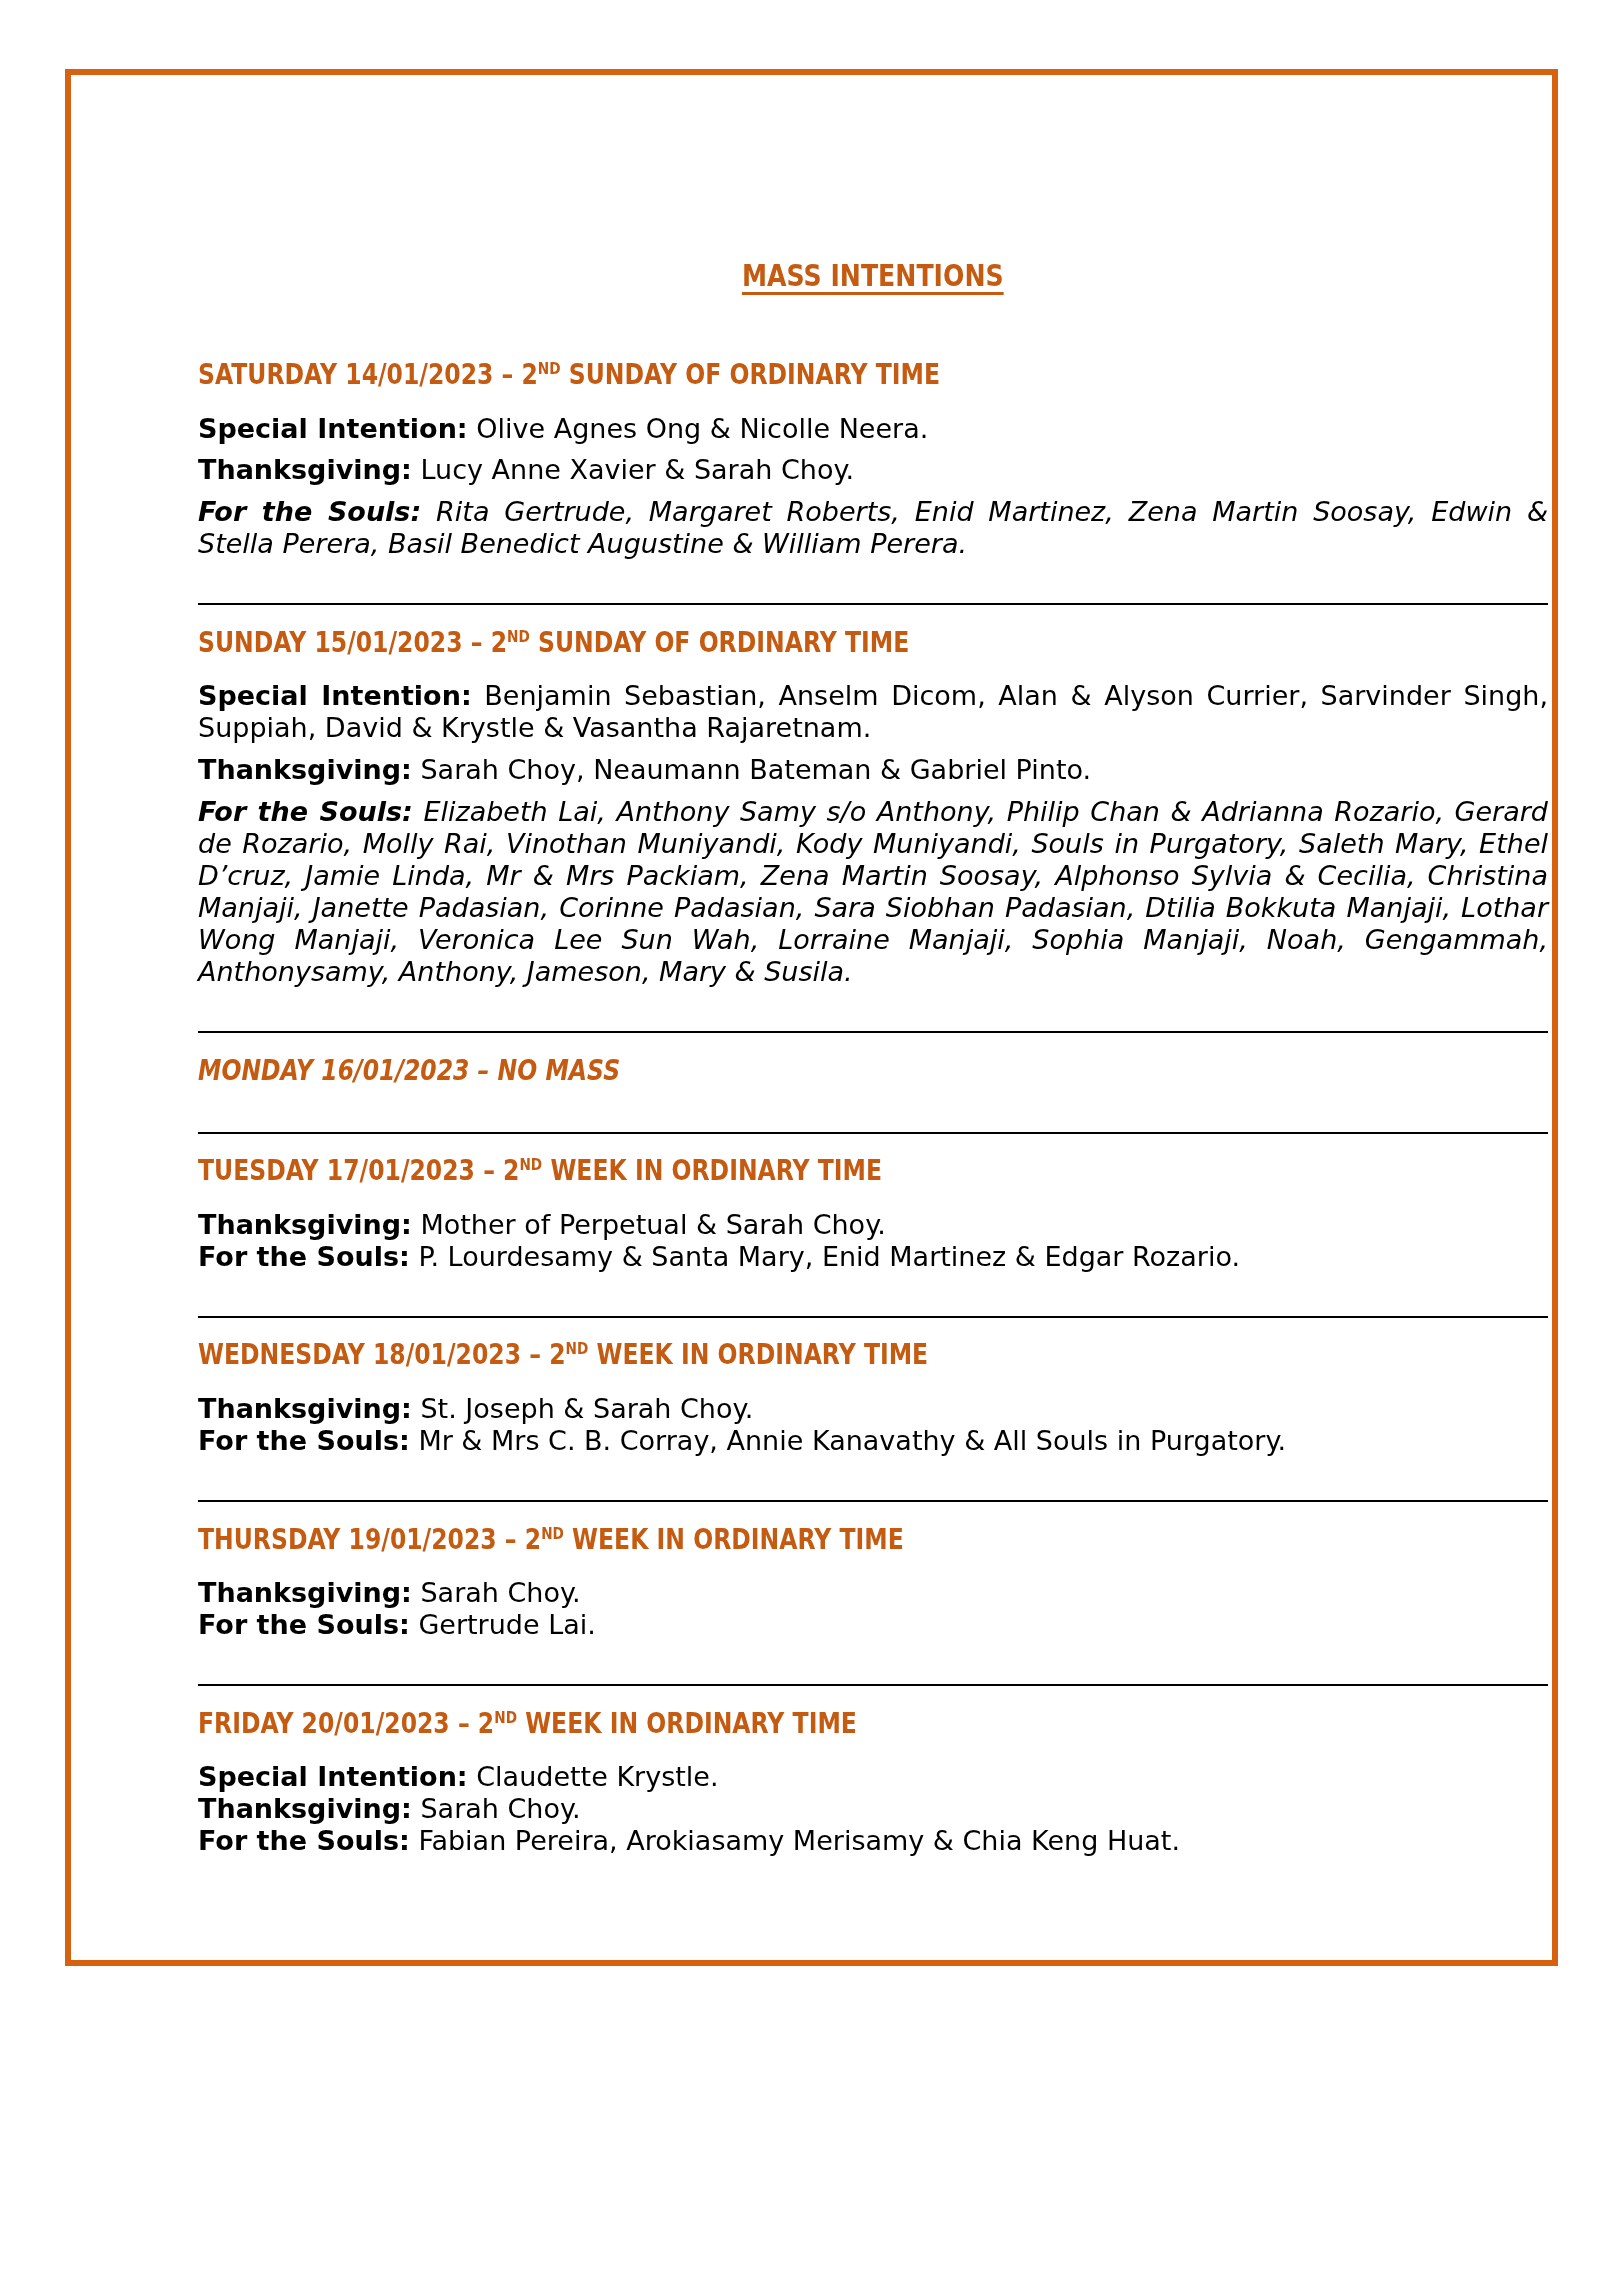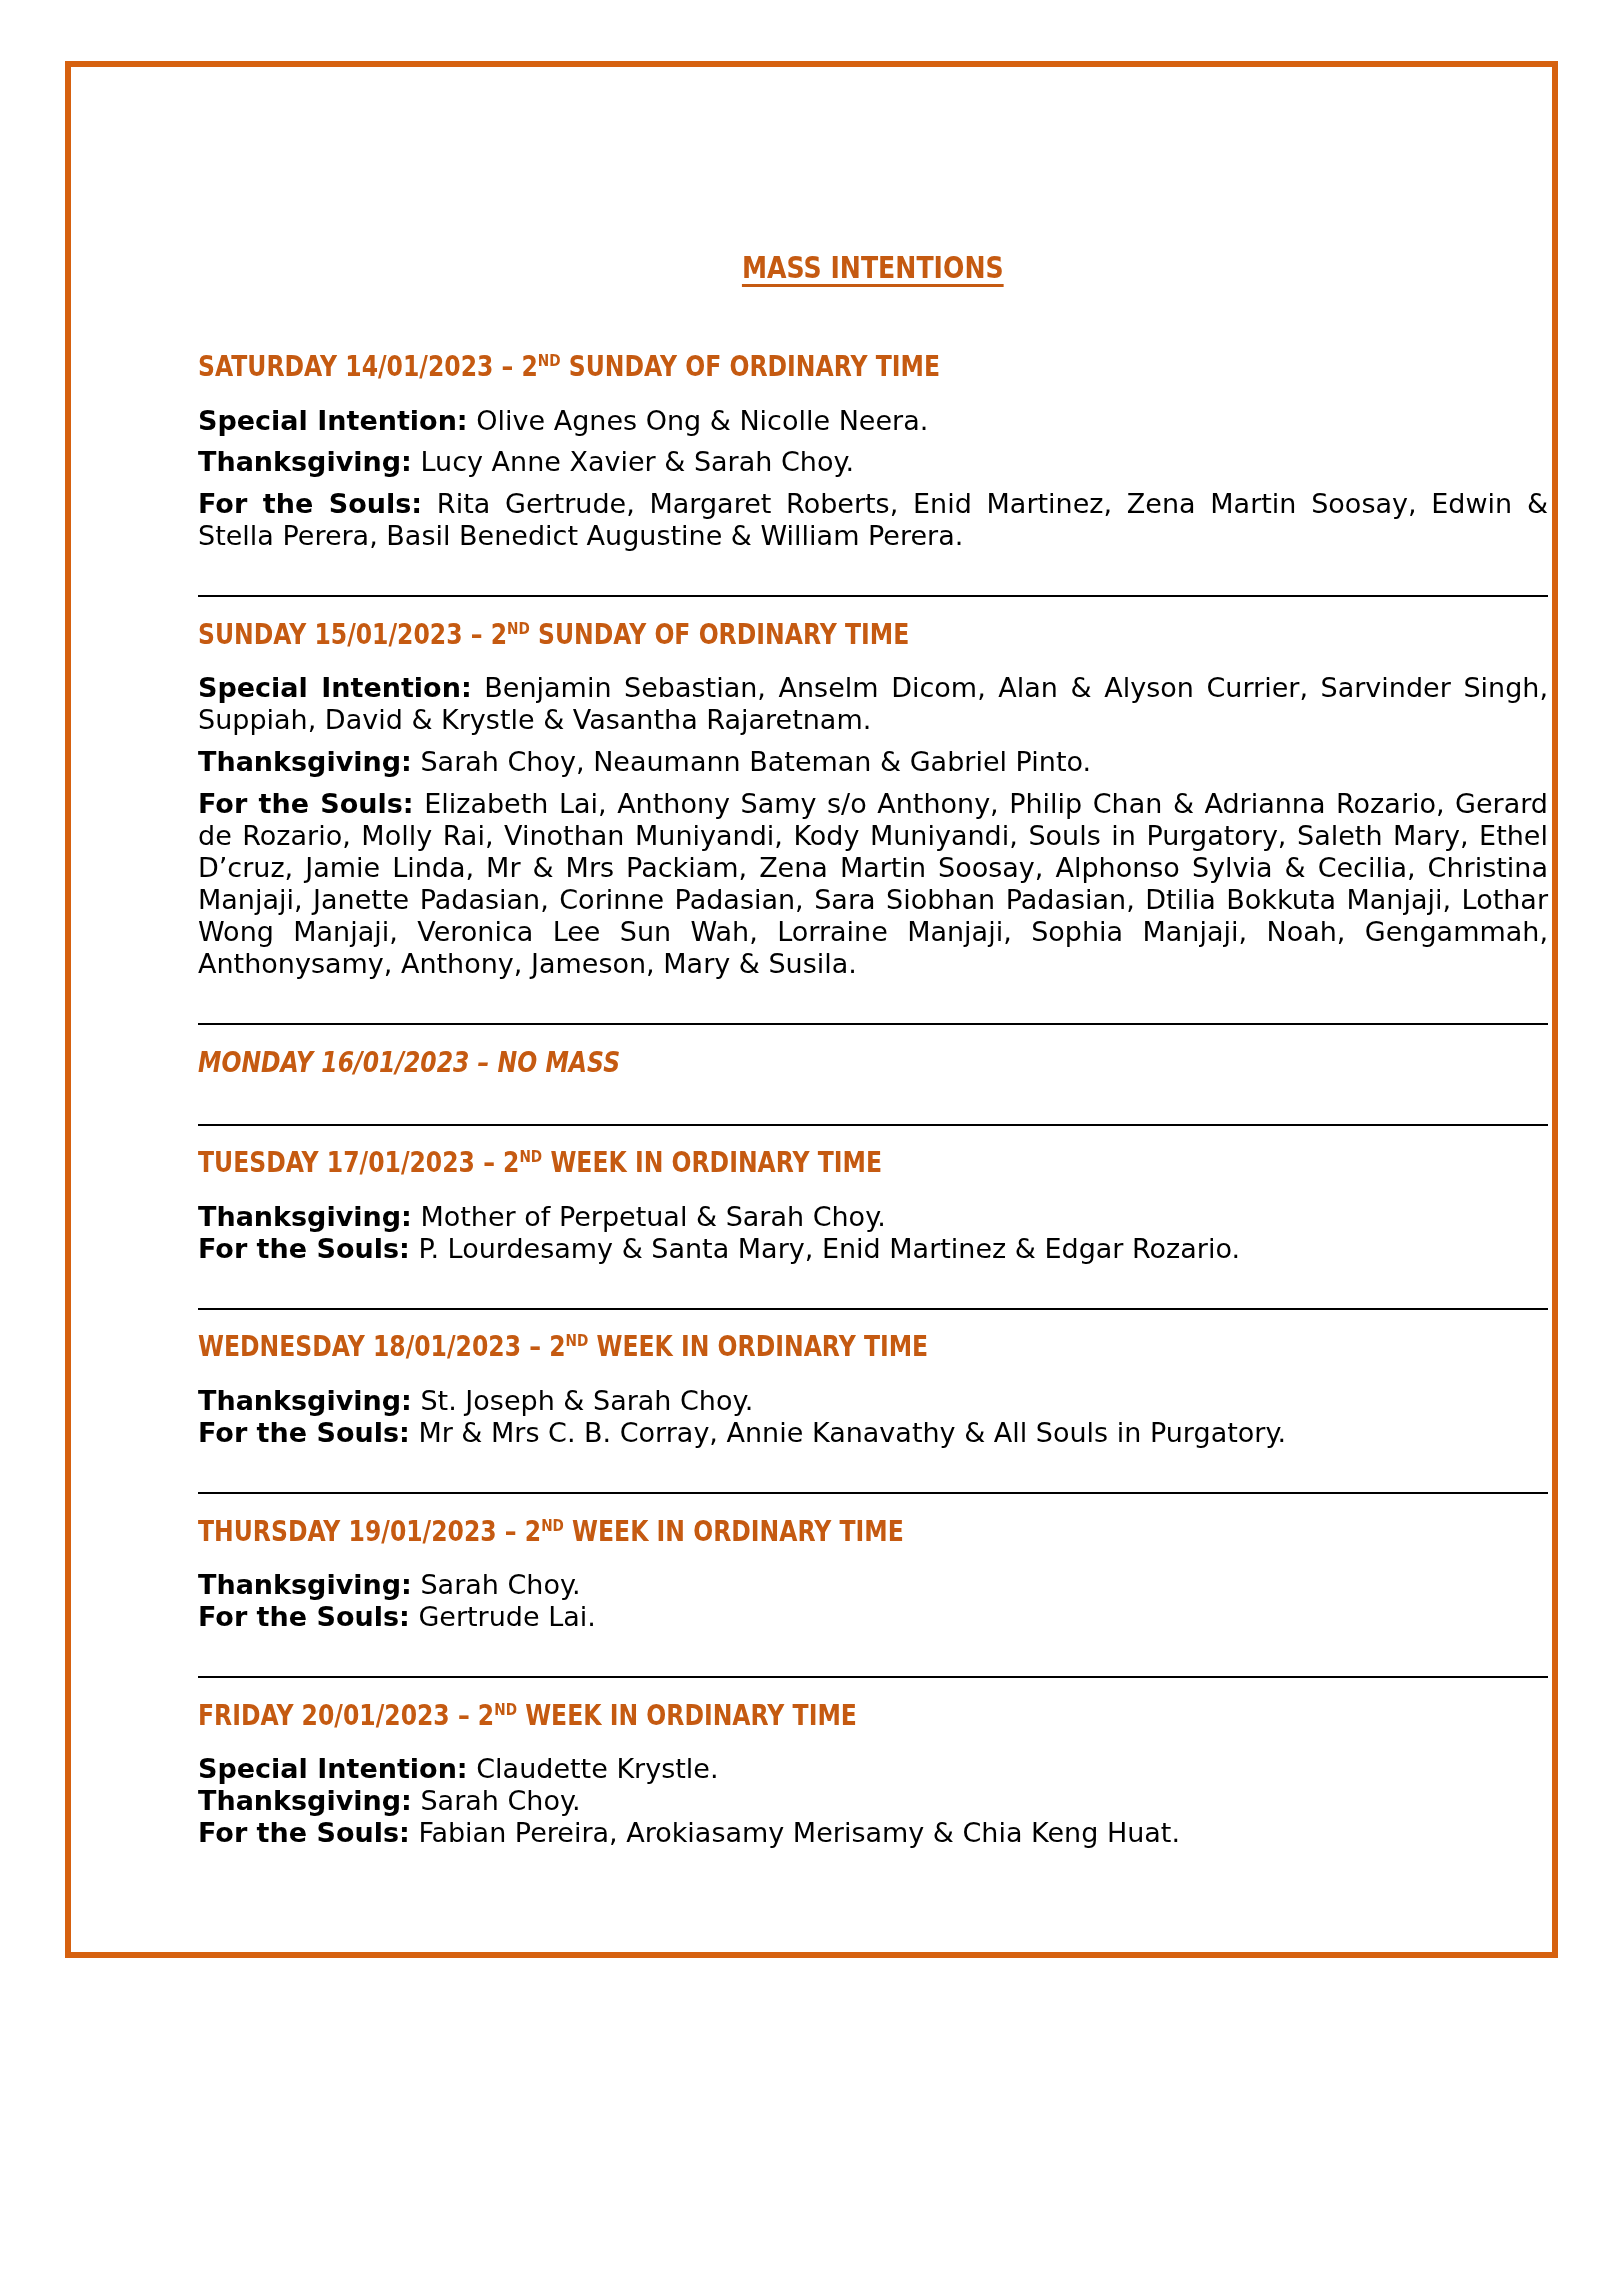--- a/index.html
+++ b/index.html
@@ -7,21 +7,21 @@
   body {
     width: 1621px; height: 2293px;
     background: #ffffff;
     font-family: "DejaVu Sans", sans-serif;
     color: #000000;
     position: relative;
     overflow: hidden;
   }
   .page-border {
     position: absolute;
-    left: 65px; top: 61px;
+    left: 65px; top: 69px;
     width: 1493px; height: 1897px;
     border: 6.9px solid var(--border-color, #D6610F);
     background: #ffffff;
   }
   .content {
     position: absolute;
     left: 127px; top: 72px;
     width: 1350px;
   }
   .title {
@@ -53,21 +53,21 @@
     white-space: nowrap;
   }
   .sec-header sup { font-size: 58%; line-height: 0; }
   .sec-header.italic .cond { font-style: italic; }
   .para {
     margin: 0;
     font-size: 27px; line-height: 32px;
     text-align: justify;
   }
   .section.spaced .para { margin-bottom: 9.8px; }
-  .section.spaced .para:last-child { margin-bottom: 0; }
+  .section.spaced .para:last-child { margin-bottom: 0; font-style: italic; }
   .para strong { font-weight: bold; }
   .rule {
     border: none;
     border-top: 2.9px solid #000000;
     margin: 43px 0 19.6px 0;
     width: 100%;
   }
 </style>
 </head>
 <body style="--accent-color: #C55A11; --border-color: #D6610F;">

